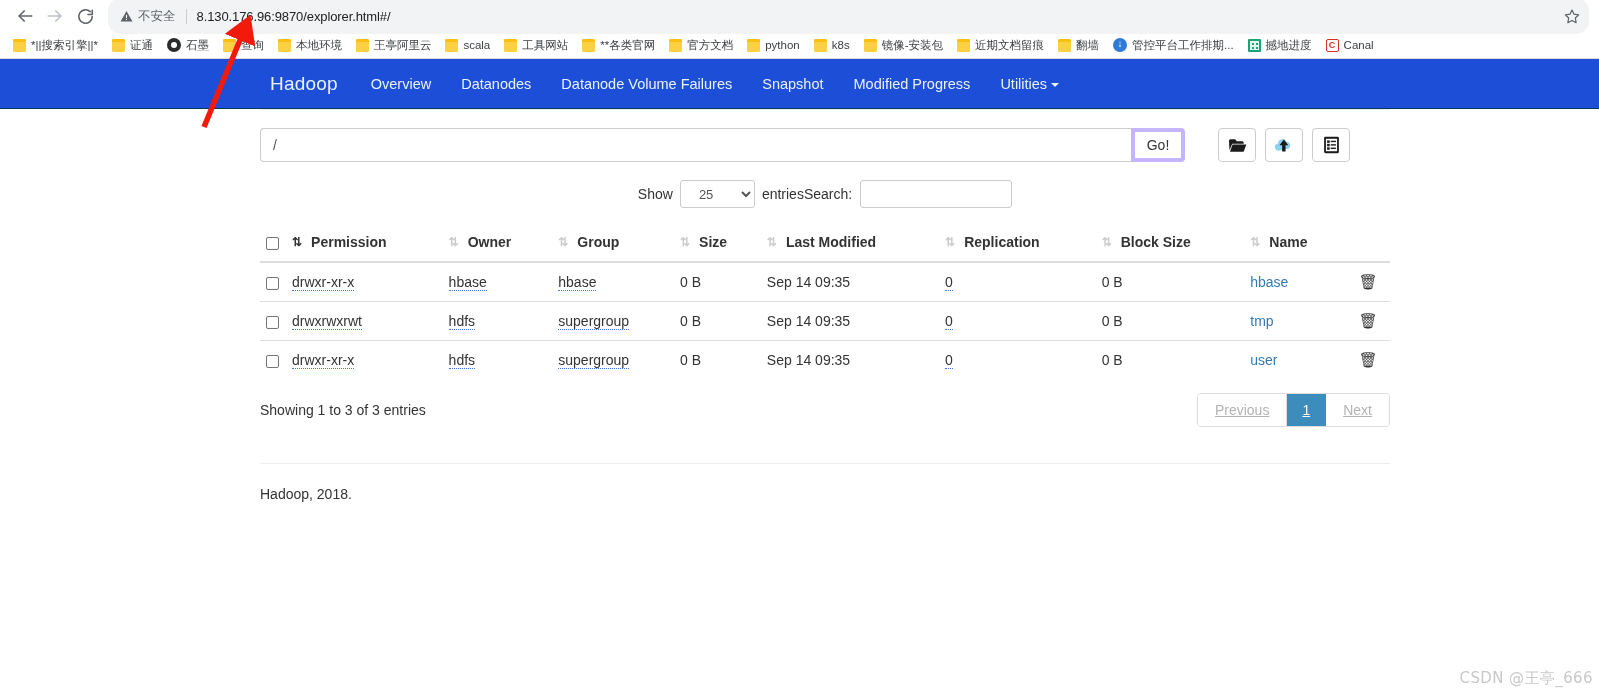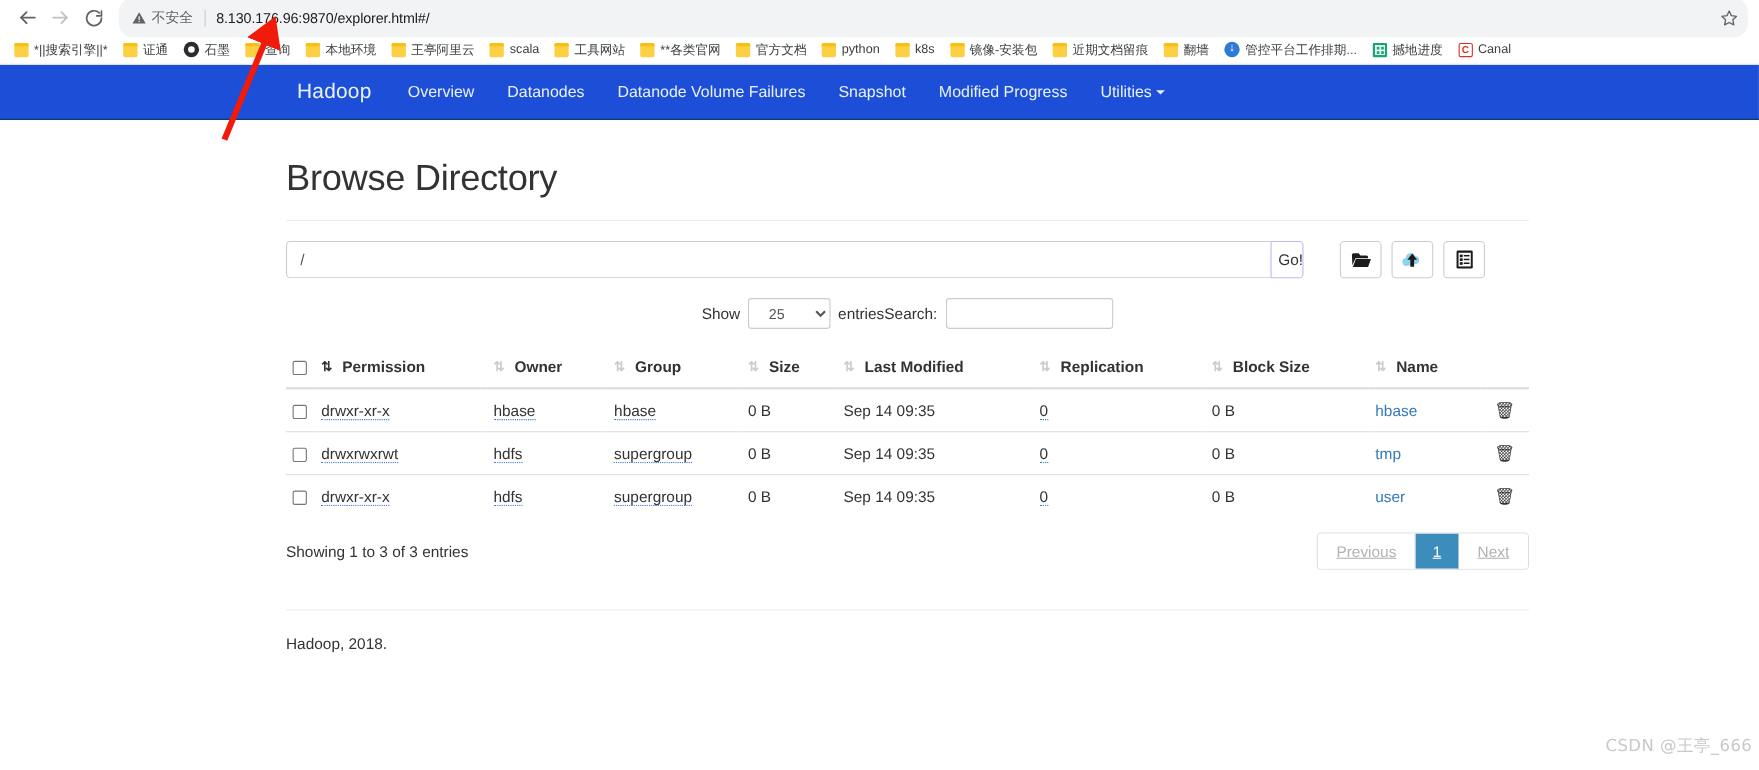--- a/index.html
+++ b/index.html
@@ -253,23 +253,23 @@
     border-right: none;
     border-radius: 4px 0 0 4px;
     padding: 0 12px;
     font-size: 14px;
     color: #555;
     font-family: "Liberation Sans", sans-serif;
     background: #fff;
     outline: none;
   }
   .go-btn {
-    width: 30px;
+    width: 54px;
     height: 34px;
-    border: 1px solid #c4b5fd;
+    border: 4px solid #c4b5fd;
     border-radius: 0 4px 4px 0;
     background: #fff;
     font-size: 14px;
     color: #333;
     cursor: pointer;
     font-family: "Liberation Sans", sans-serif;
   }
   .icon-btn-group {
     display: flex;
     gap: 9px;
@@ -538,21 +538,20 @@
   <a class="nav-link">Overview</a>
   <a class="nav-link">Datanodes</a>
   <a class="nav-link">Datanode Volume Failures</a>
   <a class="nav-link">Snapshot</a>
   <a class="nav-link">Modified Progress</a>
   <a class="nav-link"><span>Utilities</span><span class="caret"></span></a>
 </div>
 
 <div class="page">
 
-  <h1 class="page-title">Browse Directory</h1>
   <div class="hr-light"></div>
 
   <div class="path-row">
     <div class="input-group">
       <input class="path-input" type="text" value="/" style="">
       <button class="go-btn">Go!</button>
     </div>
     <div class="icon-btn-group">
       <div class="icon-btn">
         <svg width="19" height="17" viewBox="0 0 24 22">

